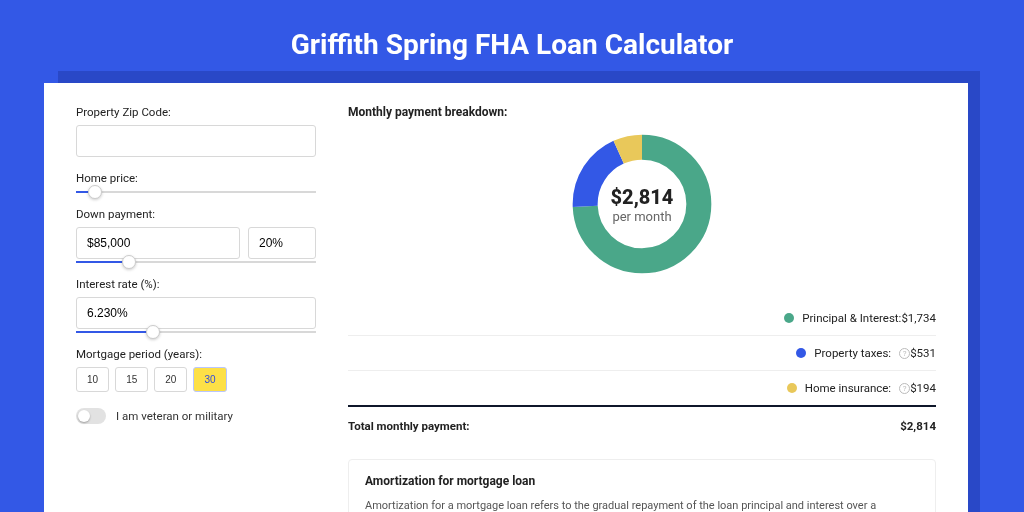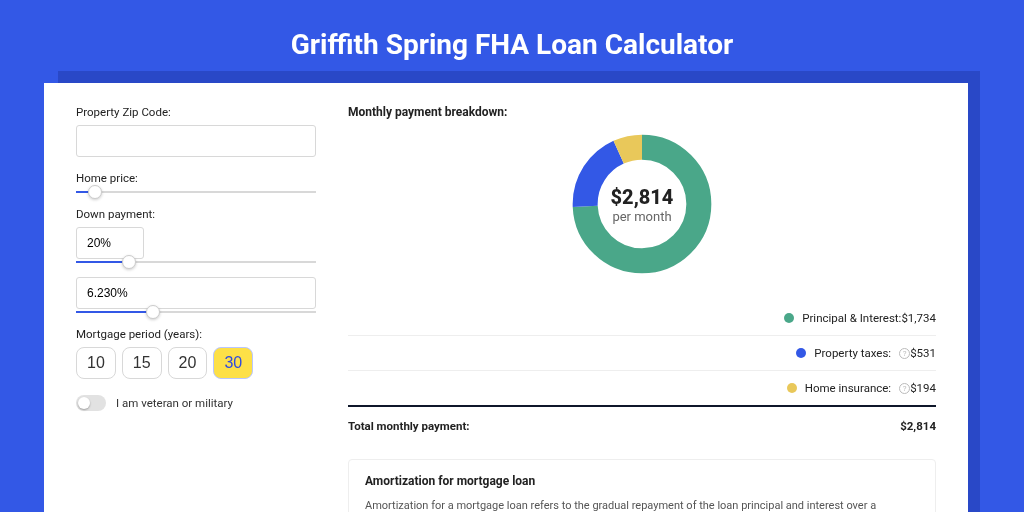--- a/index.html
+++ b/index.html
@@ -56,22 +56,22 @@
   .slider-thumb {
     position:absolute; top:50%; width:14px; height:14px; background:#fff;
     border:1px solid #ccc; border-radius:50%; transform:translate(-50%,-50%);
     box-shadow:0 1px 3px rgba(0,0,0,.2);
   }
   .dp-row { display:flex; gap:8px; }
   .dp-row .text-input:first-child { flex: 1 1 auto; }
   .dp-row .text-input:last-child { flex: 0 0 68px; }
   .period-row { display:flex; gap:6px; }
   .period-btn {
-    border:1px solid #d8d8d8; background:#fff; border-radius:8px;
-    padding:6px 10px; font-size:16px; cursor:pointer; color:#333;
+    border:1px solid #d8d8d8; background:#fff; border-radius:3px;
+    padding:6px 10px; font-size:10px; cursor:pointer; color:#333;
   }
   .period-btn.active { background:#fde047; border-color:#b9c6ff; color:#2f4ae0; }
   .vet-row { display:flex; align-items:center; gap:10px; margin-top:16px;}
   .toggle {
     width:30px; height:16px; background:#e2e2e2; border-radius:10px; position:relative;
   }
   .toggle::after{
     content:''; position:absolute; left:2px; top:2px; width:12px; height:12px;
     background:#fff; border-radius:50%; box-shadow:0 1px 2px rgba(0,0,0,.3);
   }
@@ -126,29 +126,31 @@
       <div class="field-label">Home price:</div>
       <div class="slider-track">
         <div class="slider-fill" style="width:8%"></div>
         <div class="slider-thumb" style="left:8%"></div>
       </div>
     </div>
 
     <div class="field">
       <div class="field-label">Down payment:</div>
       <div class="dp-row">
+        <input class="text-input" value="$85,000" style="">
         <input class="text-input" value="20%" style="">
       </div>
       <div class="slider-track">
         <div class="slider-fill" style="width:22%"></div>
         <div class="slider-thumb" style="left:22%"></div>
       </div>
     </div>
 
     <div class="field">
+      <div class="field-label">Interest rate (%):</div>
       <input class="text-input" value="6.230%" style="">
       <div class="slider-track">
         <div class="slider-fill" style="width:32%"></div>
         <div class="slider-thumb" style="left:32%"></div>
       </div>
     </div>
 
     <div class="field">
       <div class="field-label">Mortgage period (years):</div>
       <div class="period-row">

